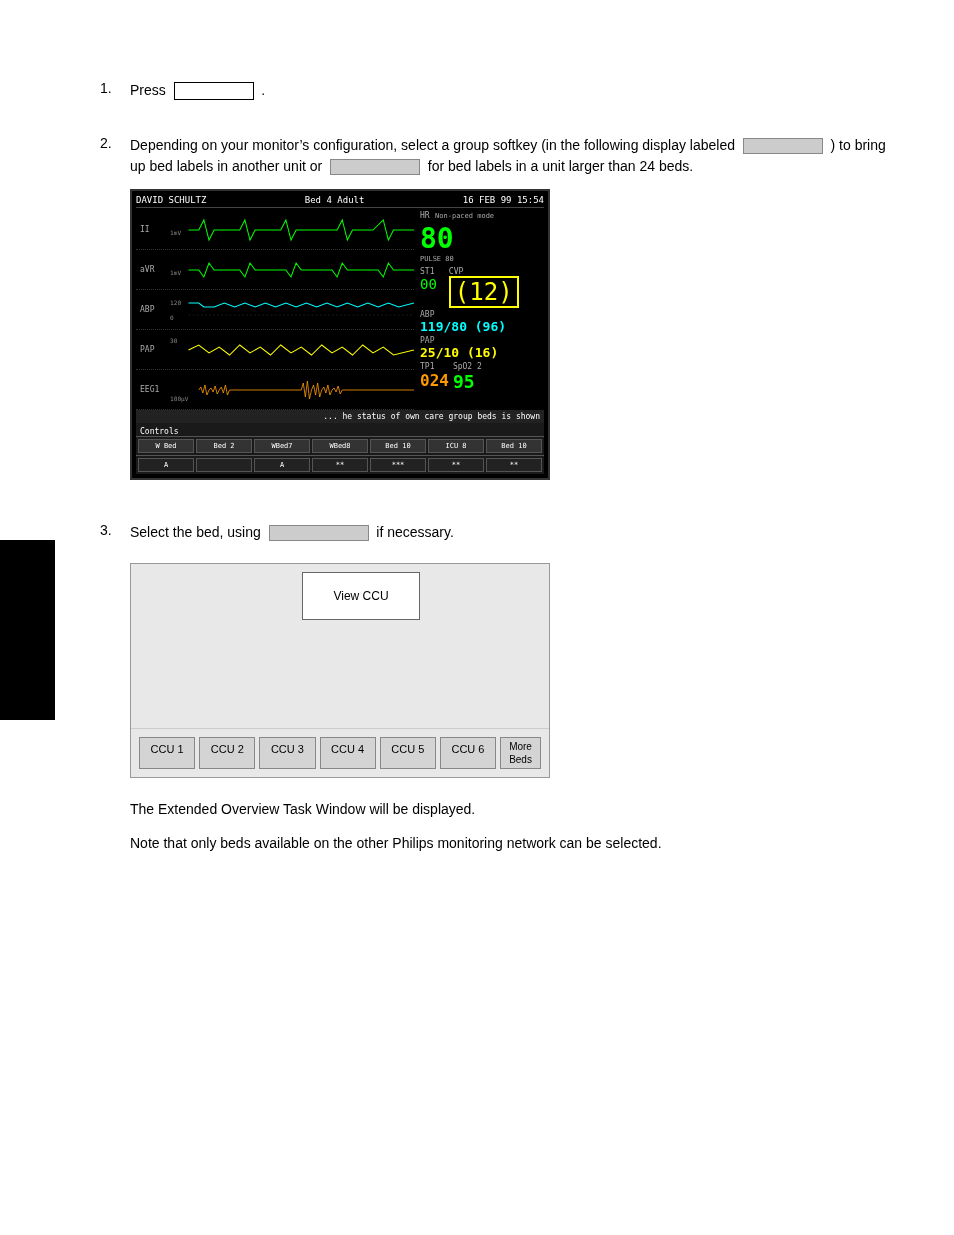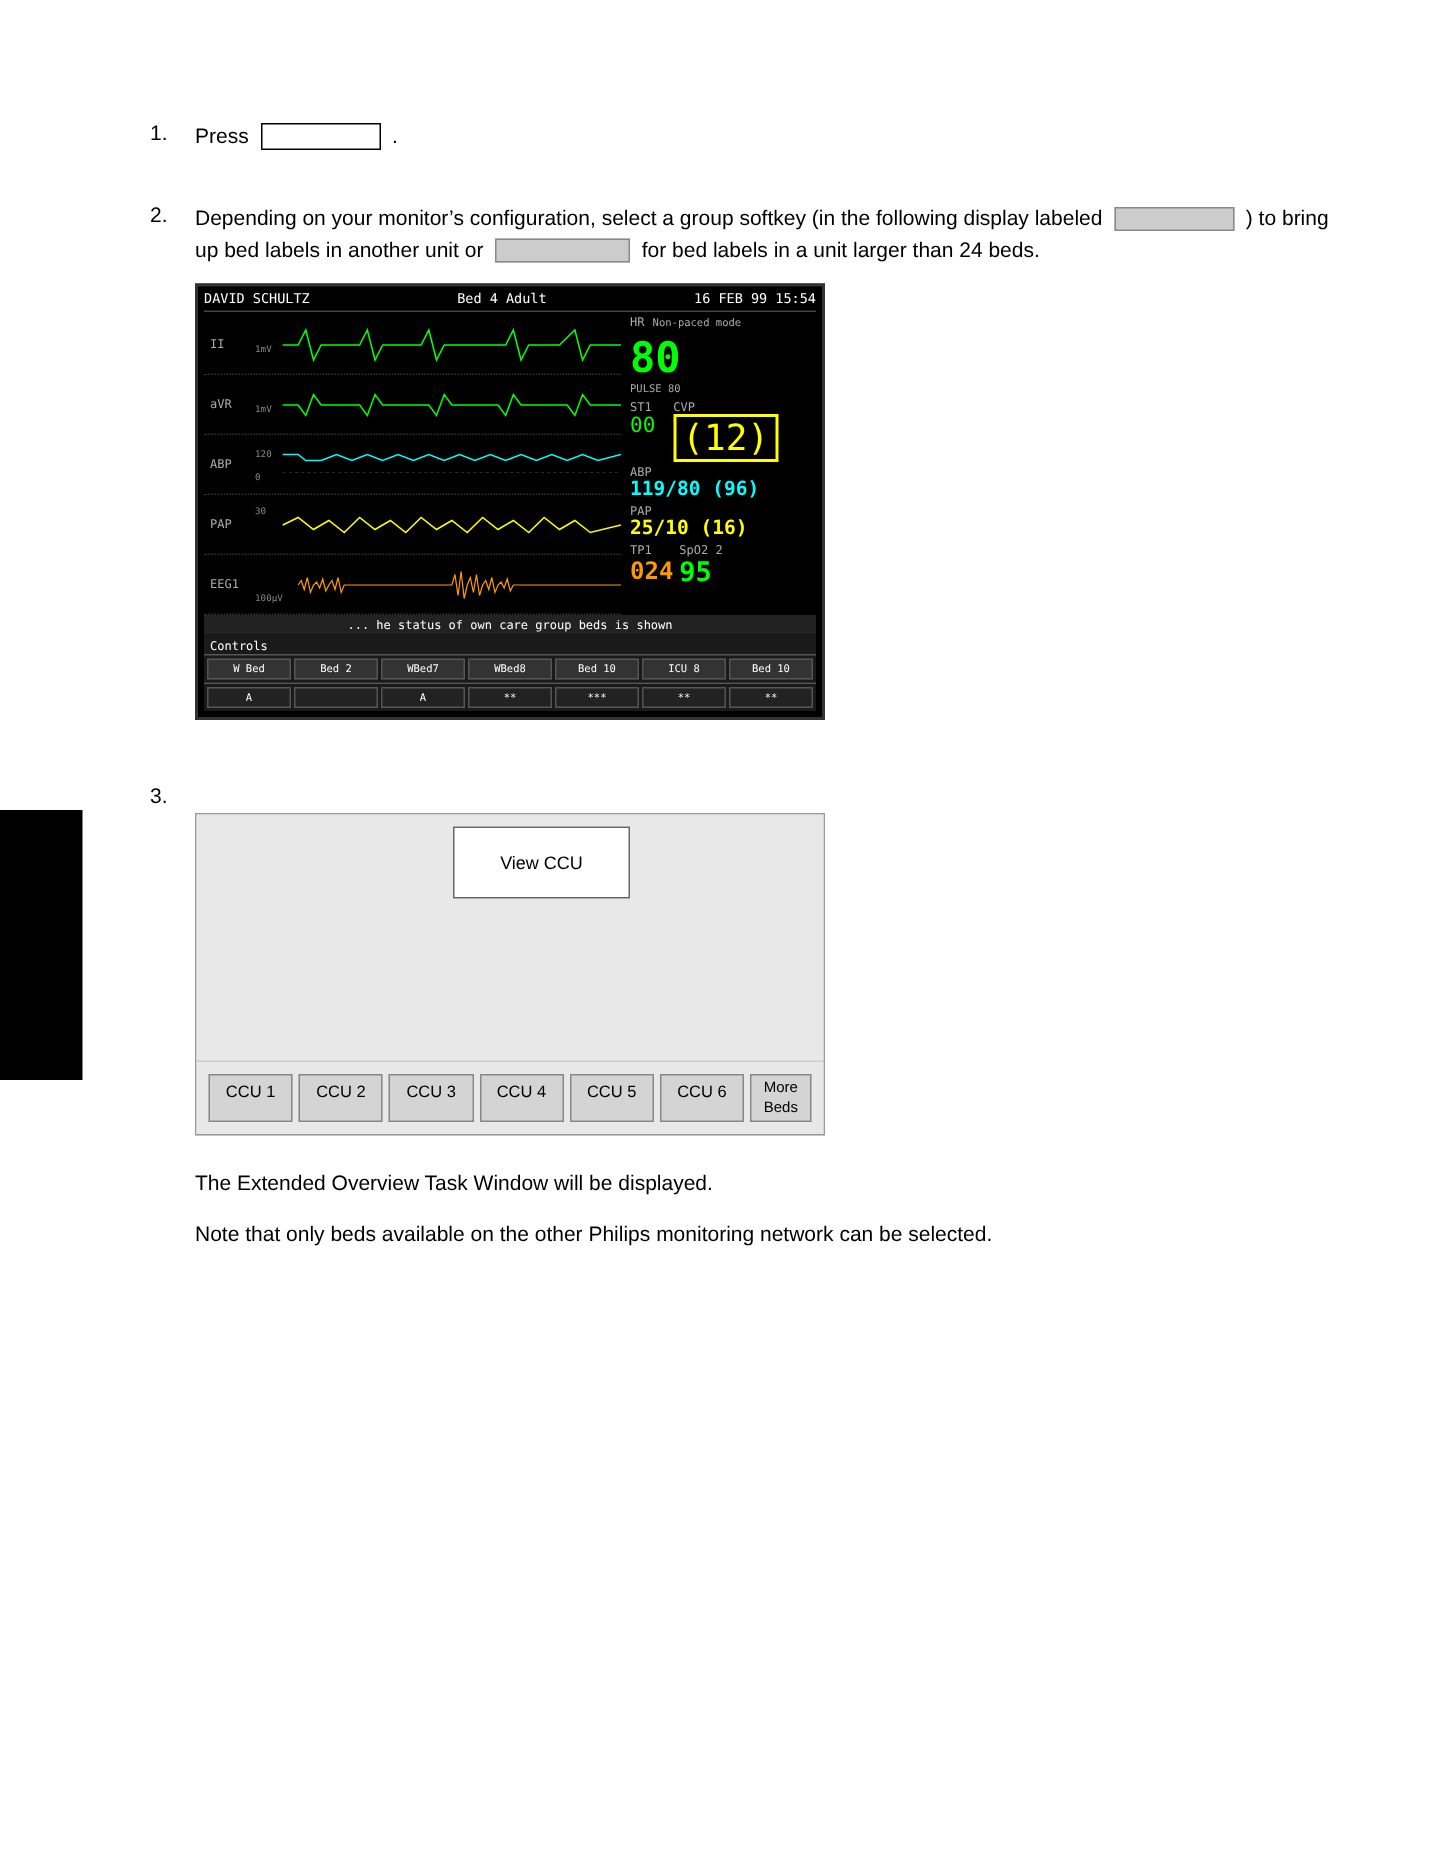--- a/index.html
+++ b/index.html
@@ -181,21 +181,21 @@
       padding: 2px 4px;
       text-align: center;
       border-top: 1px solid #555;
     }
 
     .monitor-status-bar {
       background: #222;
       color: #fff;
       font-size: 8px;
       padding: 2px 4px;
-      text-align: center;
+      text-align: right;
     }
 
     .monitor-controls {
       background: #1a1a1a;
       display: flex;
       gap: 2px;
       padding: 2px;
       border-top: 1px solid #555;
     }
 
@@ -450,20 +450,25 @@
             <div class="monitor-softkey-bottom">**</div>
             <div class="monitor-softkey-bottom">**</div>
           </div>
         </div>
       </div>
     </div>
 
     <div class="step-item">
       <div class="step-number">3.</div>
       <div class="step-content">
+        <p>
+          <span>Select the bed, using</span>
+          &nbsp;<span class="inline-box-gray" style="min-width:100px;"></span>&nbsp;
+          <span>if necessary.</span>
+        </p>
 
         <div class="view-ccu-dialog">
           <div class="view-ccu-title-bar">
             <div class="view-ccu-title-box">View CCU</div>
           </div>
           <div class="view-ccu-body"></div>
           <div class="view-ccu-buttons">
             <div class="ccu-btn">CCU 1</div>
             <div class="ccu-btn">CCU 2</div>
             <div class="ccu-btn">CCU 3</div>

